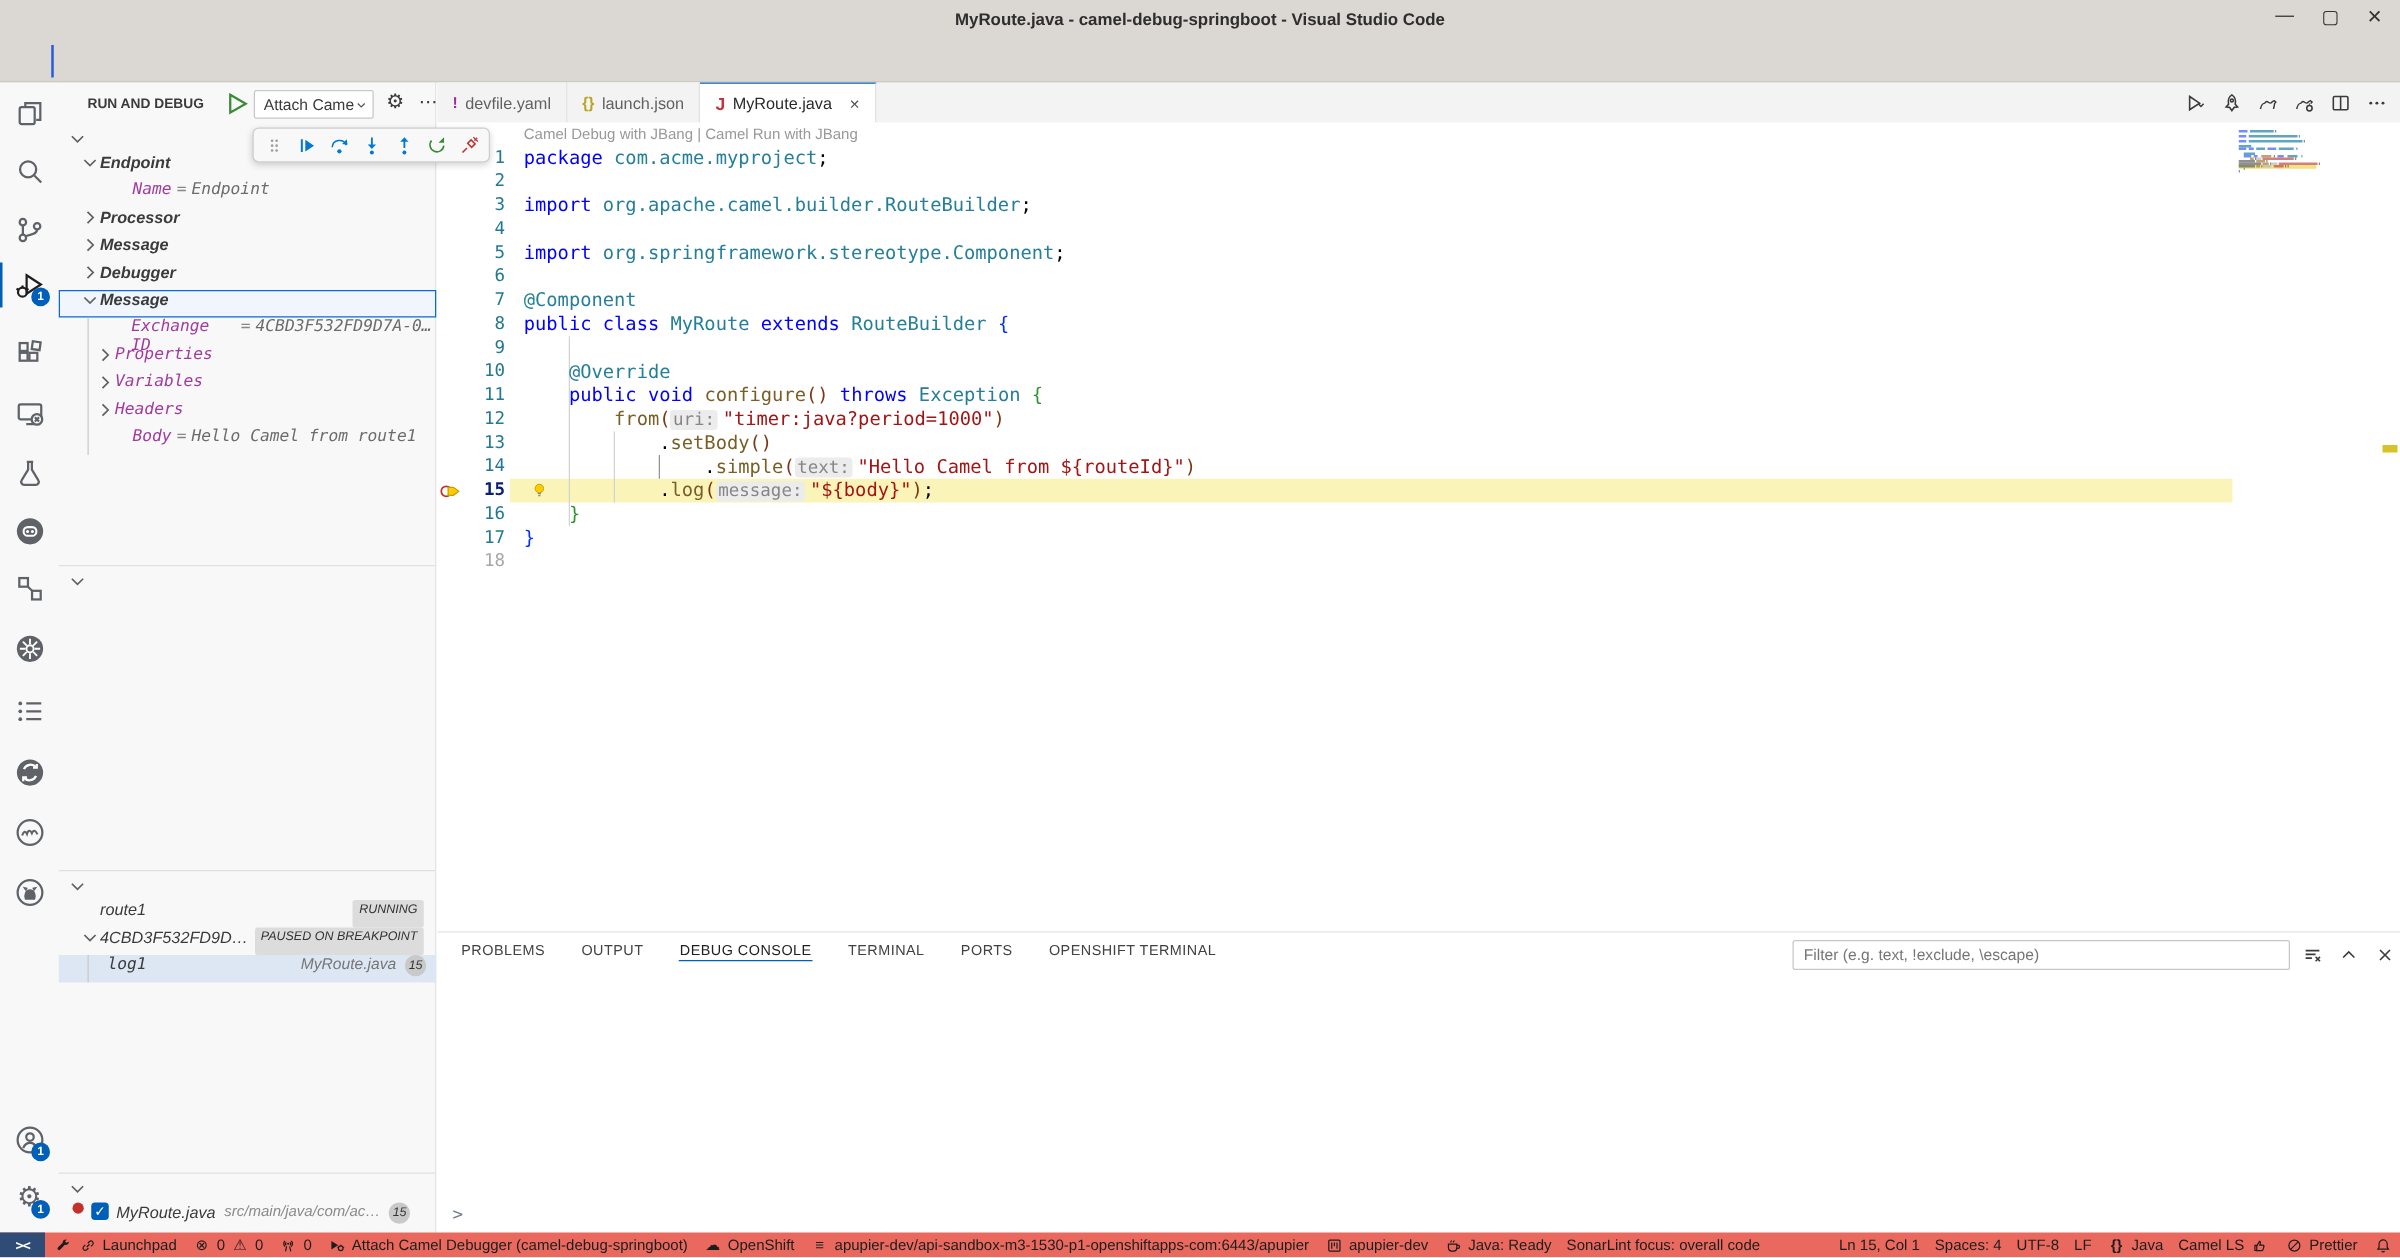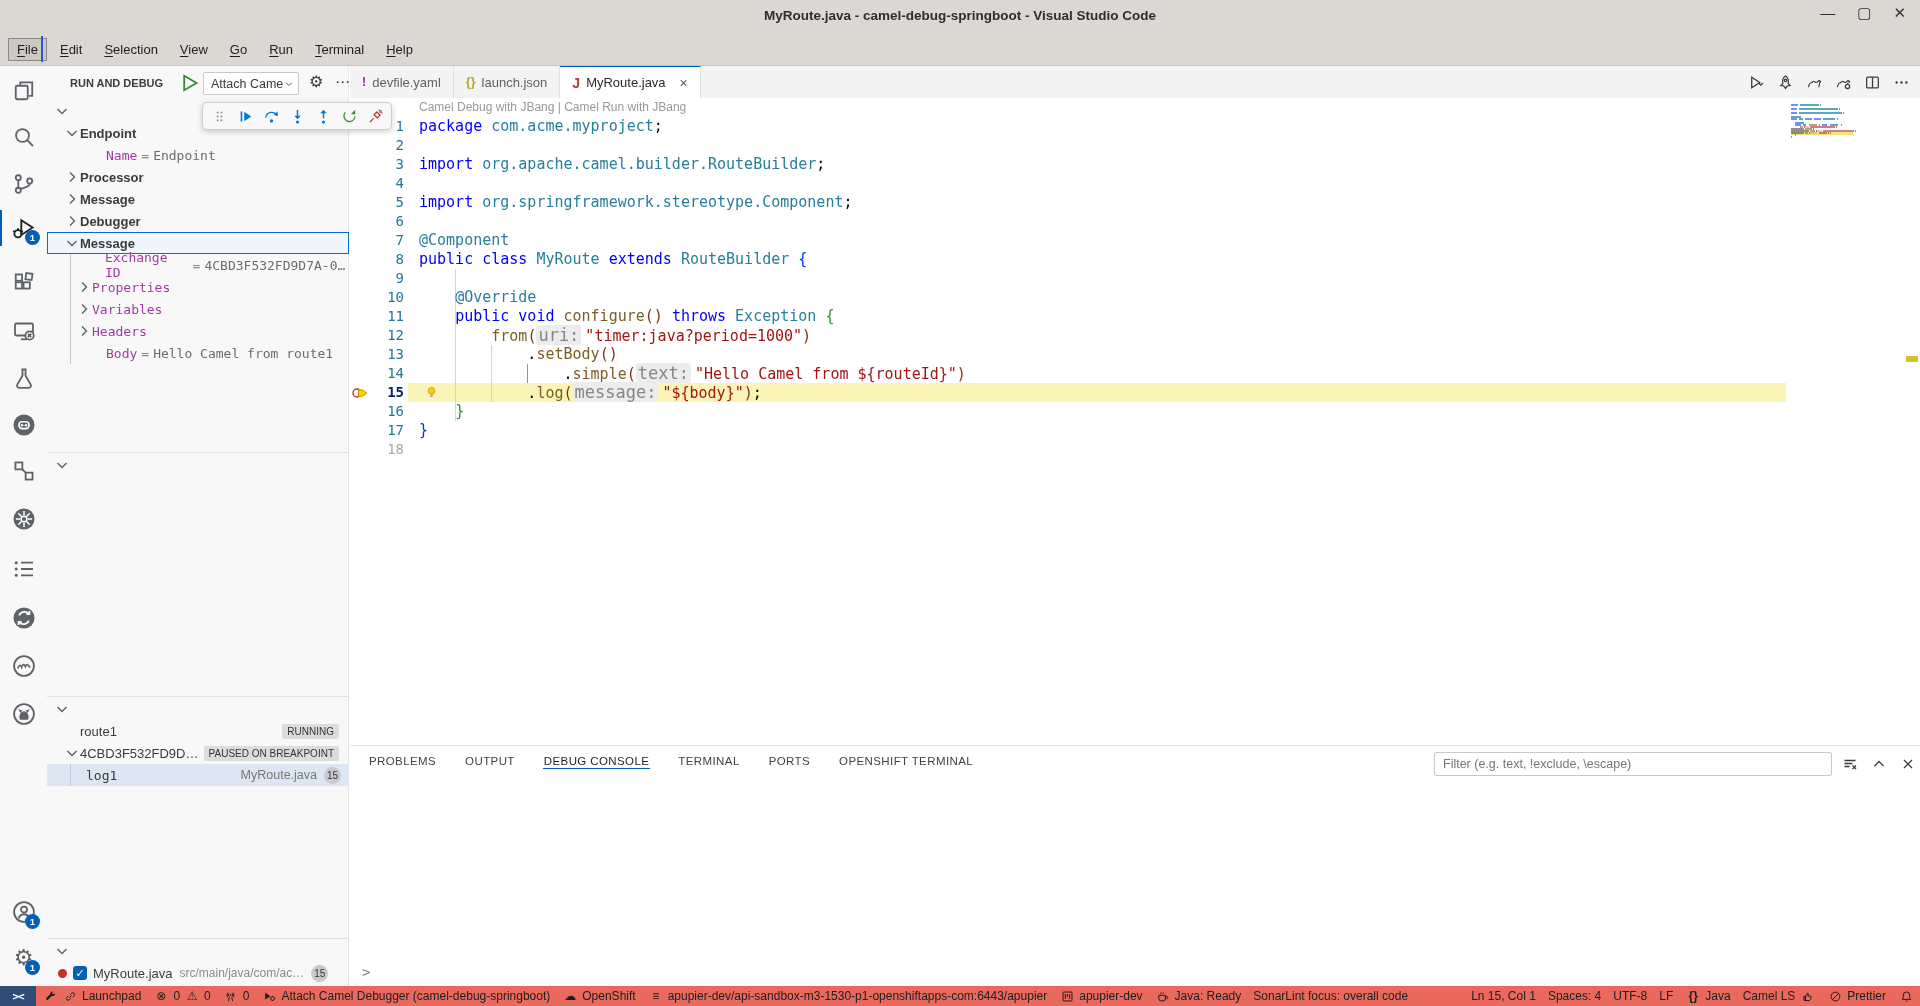--- a/index.html
+++ b/index.html
@@ -34,21 +34,21 @@
   #sb-play { position:absolute; left:131px; top:6px; width:22px; height:22px; color:#388a34; display:flex; align-items:center; justify-content:center; }
   #sb-config { position:absolute; left:156px; top:6px; width:96px; height:23px; background:#fff; border:1px solid #c8c8c8; border-radius:2px; display:flex; align-items:center; padding:0 4px 0 7px; font-size:12.5px; color:#3b3b3b; }
   #sb-config .lbl { flex:1; overflow:hidden; white-space:nowrap; }
   #sb-gear { position:absolute; left:262px; top:8px; font-size:16px; color:#3b3b3b; line-height:1; }
   #sb-more { position:absolute; left:288px; top:8px; font-size:15px; color:#3b3b3b; line-height:1; }
 
   .sb-sec-header { position:absolute; left:0; width:100%; height:22px; font-size:11px; font-weight:700; color:#3b3b3b; display:flex; align-items:center; }
   .sb-sec-header .chev { margin:0 4px 0 7px; }
   .sb-sep { position:absolute; left:0; width:100%; height:1px; background:#e0e0e0; }
 
-  .tree-row { position:absolute; left:0; width:302px; height:22px; display:flex; align-items:center; font-size:13px; }
+  .tree-row { position:absolute; left:0; width:302px; height:22px; display:flex; font-size:13px;font-style:italic; }
   .tree-row .chev { width:16px; display:flex; justify-content:center; flex:none; }
   .tree-row.selected-focus { background:#f0f6fc; outline:1px solid #0969da; outline-offset:-1px; }
   .tree-row.selected-soft { background:#dde7f3; }
   .glabel { font-weight:600; color:#3b3b3b; }
   .mono { font-family:"DejaVu Sans Mono",monospace; }
   .vkey { color:#a13ba0;margin-left:20px; }
   .veq { color:#888; padding:0 4px; }
   .vval { color:#6c6c6c; white-space:nowrap; overflow:hidden; text-overflow:ellipsis; }
   .vgroup { color:#a13ba0; }
   .tree-guide { position:absolute; width:1px; background:#c9c9c9; left:23px; }
@@ -89,21 +89,21 @@
   #code { position:absolute; left:69px; top:19px; font-family:"DejaVu Sans Mono",monospace; font-size:15px; line-height:19px; white-space:pre; color:#000; }
   .cl { height:19px; }
   .kw { color:#0000ff; }
   .ty { color:#267f99; }
   .fn { color:#795e26; }
   .st { color:#a31515; }
   .pl { color:#000; }
   .b1 { color:#0431fa; }
   .b2 { color:#319331; }
   .b3 { color:#7b3814; }
-  .hint { background:#ececec; color:#868686; font-size:17px; border-radius:3px; padding:0 2px; margin-right:4px; }
+  .hint { background:#ececec; color:#868686; font-size:14px; border-radius:3px; padding:0 2px; margin-right:4px; }
   #hl-line { position:absolute; left:58px; top:285px; width:1378px; height:19px; background:#fbf4b8; z-index:0; }
   #code, #nums { z-index:2; }
   .iguide { position:absolute; width:1px; background:#d3d3d3; z-index:1; }
   .iguide.on { background:#949494; }
   #frame-icon { position:absolute; left:2px; top:287px; width:17px; height:16px; z-index:3; }
   #bulb { position:absolute; left:74px; top:287px; width:15px; height:15px; z-index:3; }
   #minimap { position:absolute; left:1441px; top:6px; width:62px; z-index:4; }
   .mm-row { position:relative; height:2px; margin-bottom:0px; }
   .mm-seg { position:absolute; top:0; height:2px; opacity:.75; }
   .mm-hl { position:absolute; left:0; width:62px; height:3px; background:#f4e27d; }
@@ -139,30 +139,20 @@
 
   <div id="topchrome">
     <div id="titlebar">
       <div id="window-title">MyRoute.java - camel-debug-springboot - Visual Studio Code</div>
       <div id="win-controls">
         <span>—</span>
         <span>▢</span>
         <span>✕</span>
       </div>
     </div>
-    <div id="menubar">
-        <span class="menu-item focused"><u>F</u>ile</span>
-        <span class="menu-item"><u>E</u>dit</span>
-        <span class="menu-item"><u>S</u>election</span>
-        <span class="menu-item"><u>V</u>iew</span>
-        <span class="menu-item"><u>G</u>o</span>
-        <span class="menu-item"><u>R</u>un</span>
-        <span class="menu-item"><u>T</u>erminal</span>
-        <span class="menu-item"><u>H</u>elp</span>
-      </div>
     <div id="menu-caret"></div>
   </div>
 
   <div id="activitybar">
       <div class="act-item" style="top:5px">
         <svg viewBox="0 0 16 16" fill="none" stroke="currentColor" stroke-width="1.2">
           <rect x="2.5" y="4.5" width="8" height="9" rx="1"></rect>
           <path d="M5.5 4.5v-2.2h8v9h-2.2"></path>
         </svg>
       </div>

